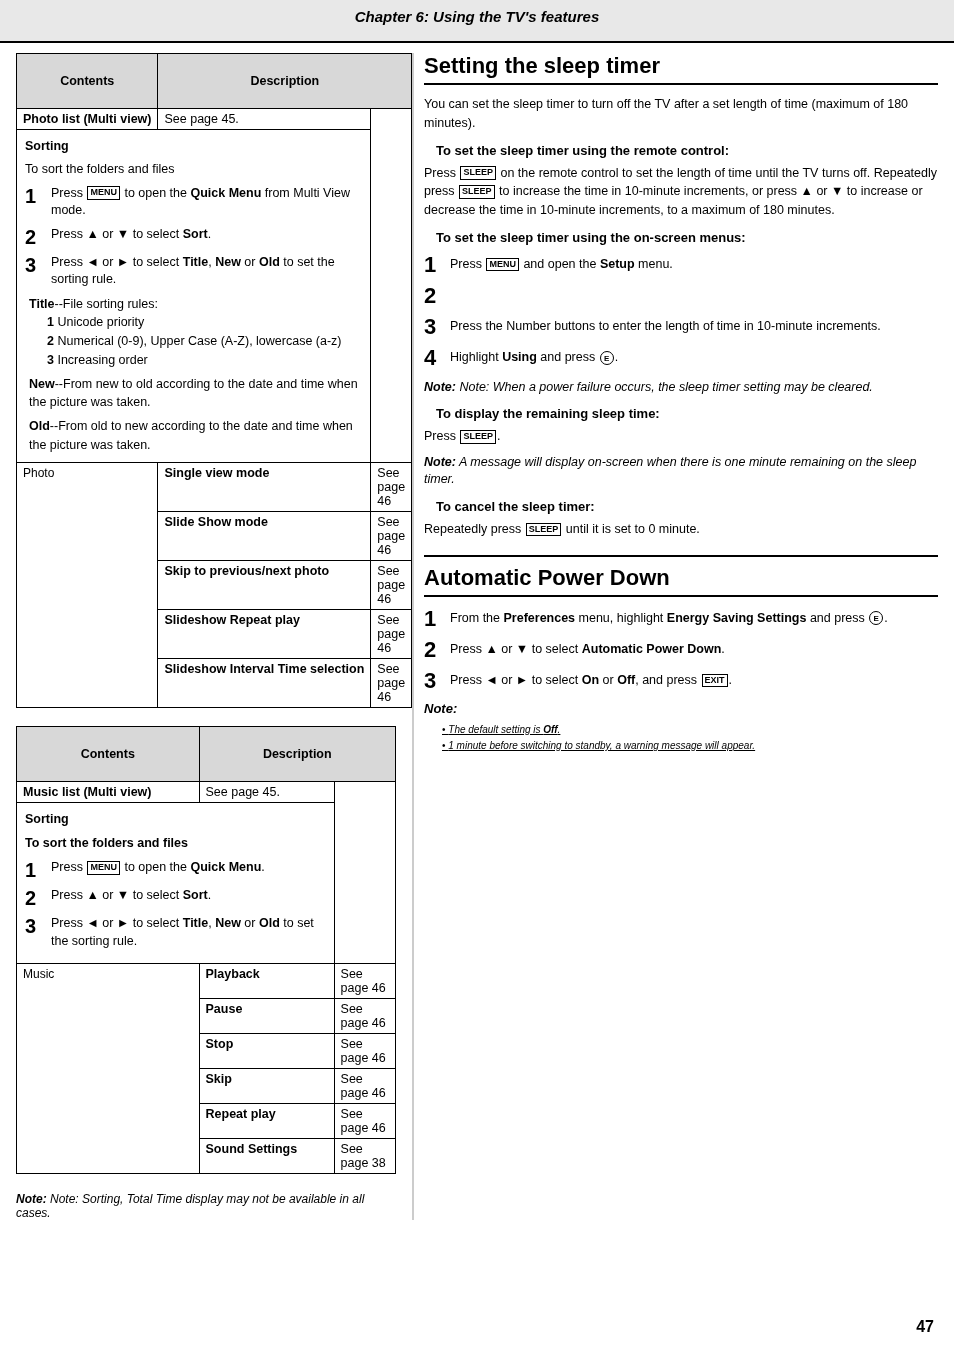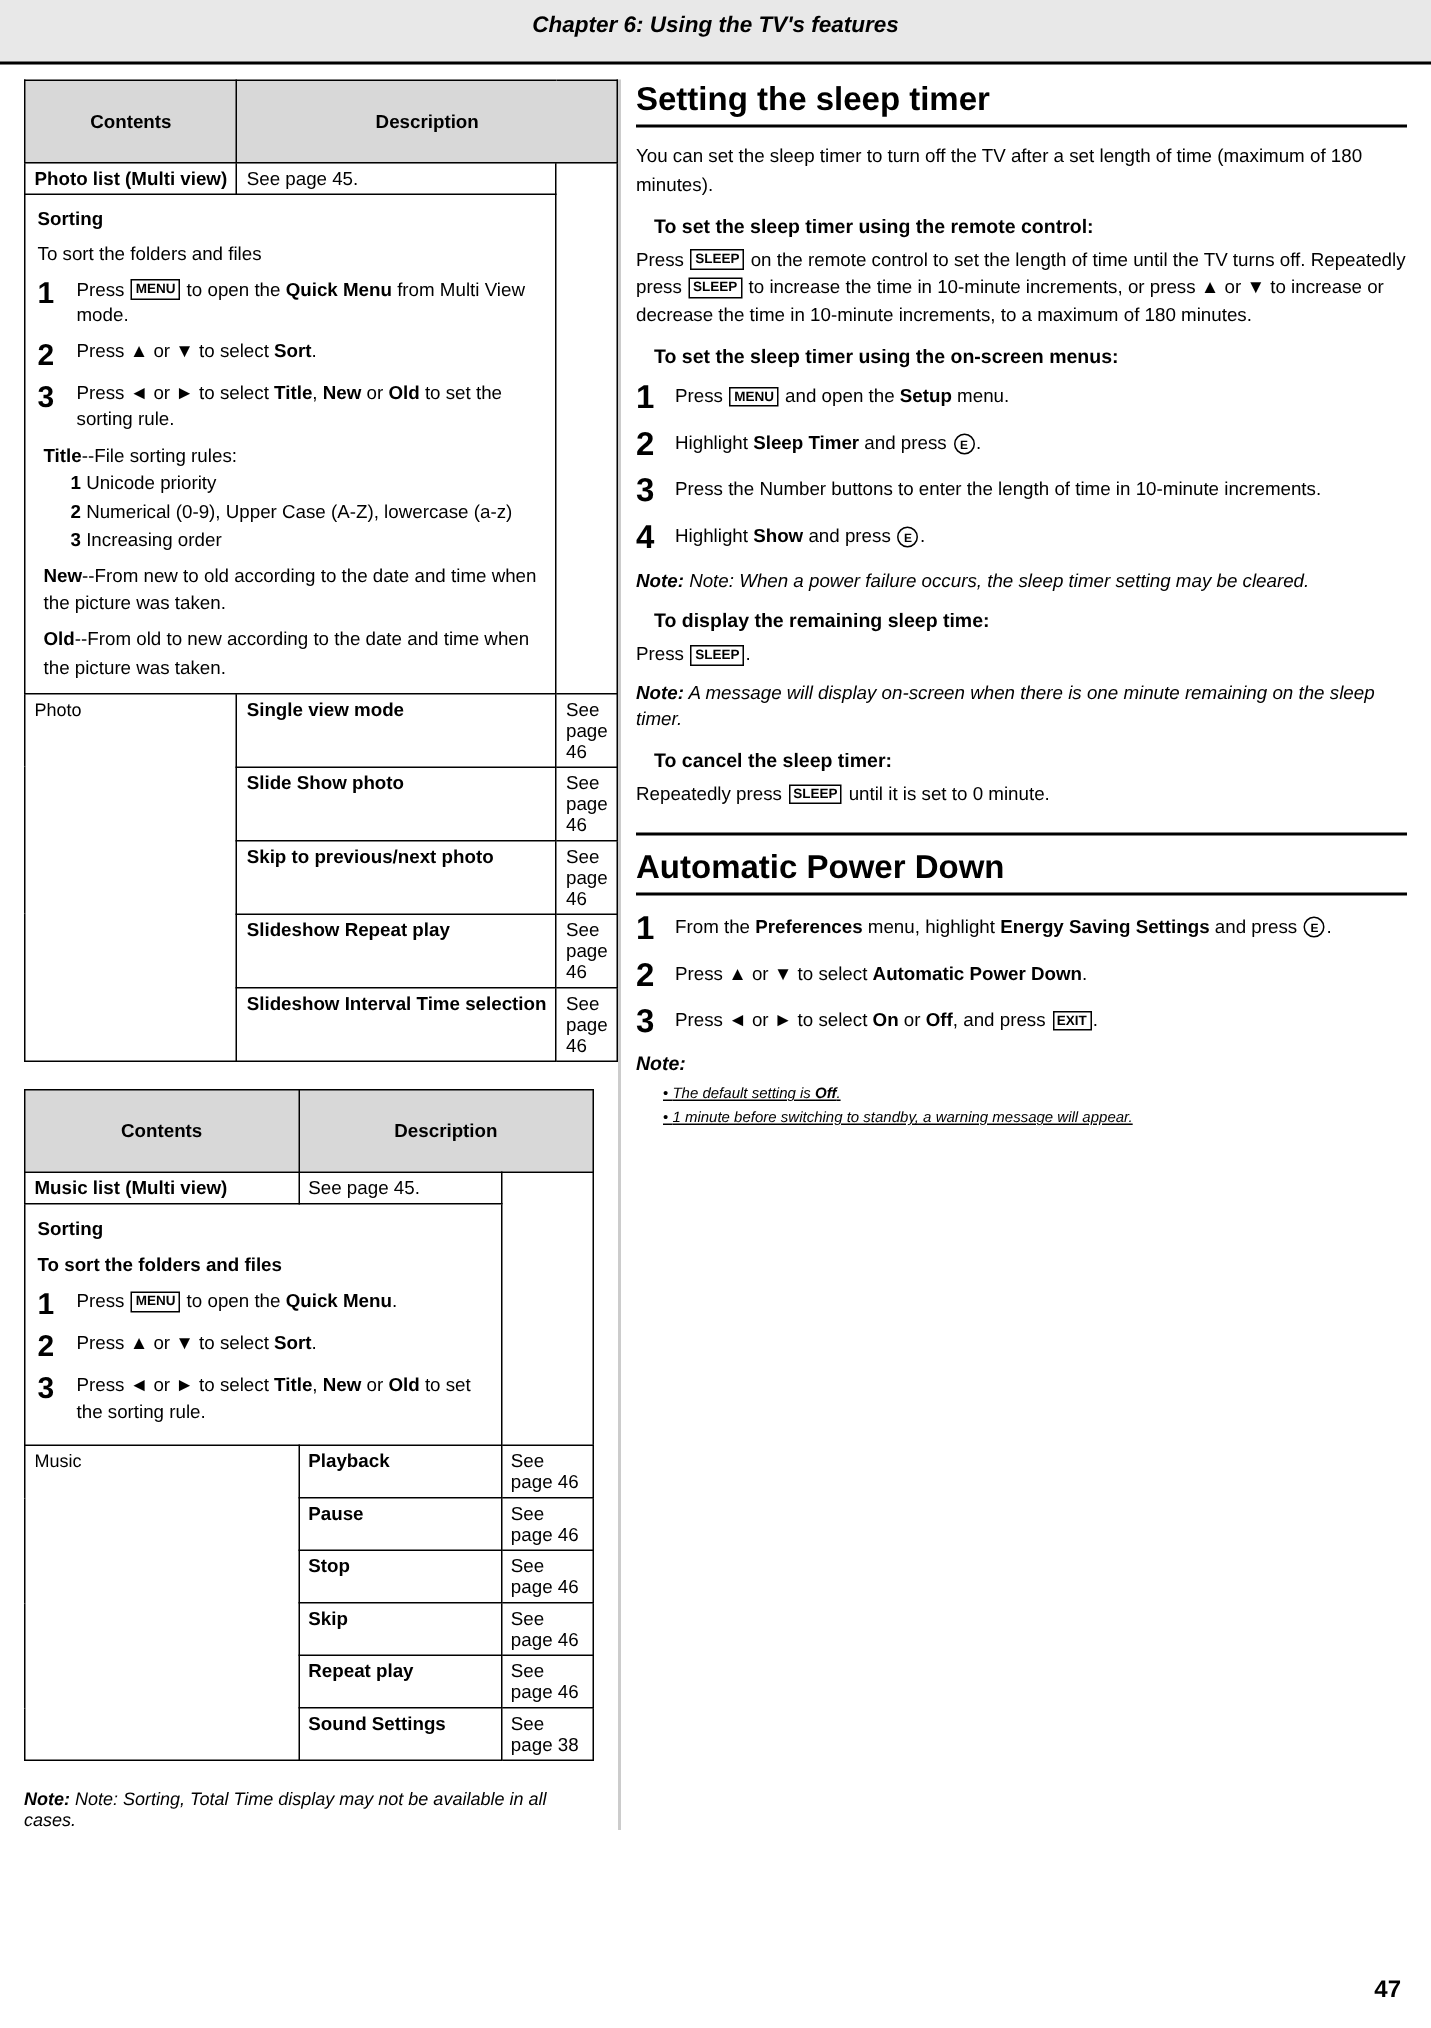--- a/index.html
+++ b/index.html
@@ -281,21 +281,21 @@
                 </div>
               </div>
             </td>
           </tr>
           <tr>
             <td rowspan="6" class="photo-rowspan">Photo</td>
             <td class="td-label"><b>Single view mode</b></td>
             <td>See page 46</td>
           </tr>
           <tr>
-            <td class="td-label"><b>Slide Show photo</b></td>
+            <td class="td-label"><b>Slide Show mode</b></td>
             <td>See page 46</td>
           </tr>
           <tr>
             <td class="td-label"><b>Skip to previous/next photo</b></td>
             <td>See page 46</td>
           </tr>
           <tr>
             <td class="td-label"><b>Slideshow Repeat play</b></td>
             <td>See page 46</td>
           </tr>
@@ -383,29 +383,28 @@
         </p>
 
         <div class="subsection-title">To set the sleep timer using the on-screen menus:</div>
         <div class="right-steps">
           <div class="right-step">
             <span class="right-step-num">1</span>
             <span class="right-step-content">Press <span class="btn-badge">MENU</span> and open the <b>Setup</b> menu.</span>
           </div>
           <div class="right-step">
             <span class="right-step-num">2</span>
-            <span class="right-step-content">Highlight <b>Sleep Timer</b> and press <span class="circle-badge">E</span>.</span>
           </div>
           <div class="right-step">
             <span class="right-step-num">3</span>
             <span class="right-step-content">Press the Number buttons to enter the length of time in 10-minute increments.</span>
           </div>
           <div class="right-step">
             <span class="right-step-num">4</span>
-            <span class="right-step-content">Highlight <b>Show</b> and press <span class="circle-badge">E</span>.</span>
+            <span class="right-step-content">Highlight <b>Using</b> and press <span class="circle-badge">E</span>.</span>
           </div>
         </div>
 
         <div class="note-italic">
           <b><i>Note:</i></b> <i style="">Note: When a power failure occurs, the sleep timer setting may be cleared.</i>
         </div>
 
         <div class="subsection-title">To display the remaining sleep time:</div>
         <p class="body-text">Press <span class="btn-badge">SLEEP</span>.</p>
 

